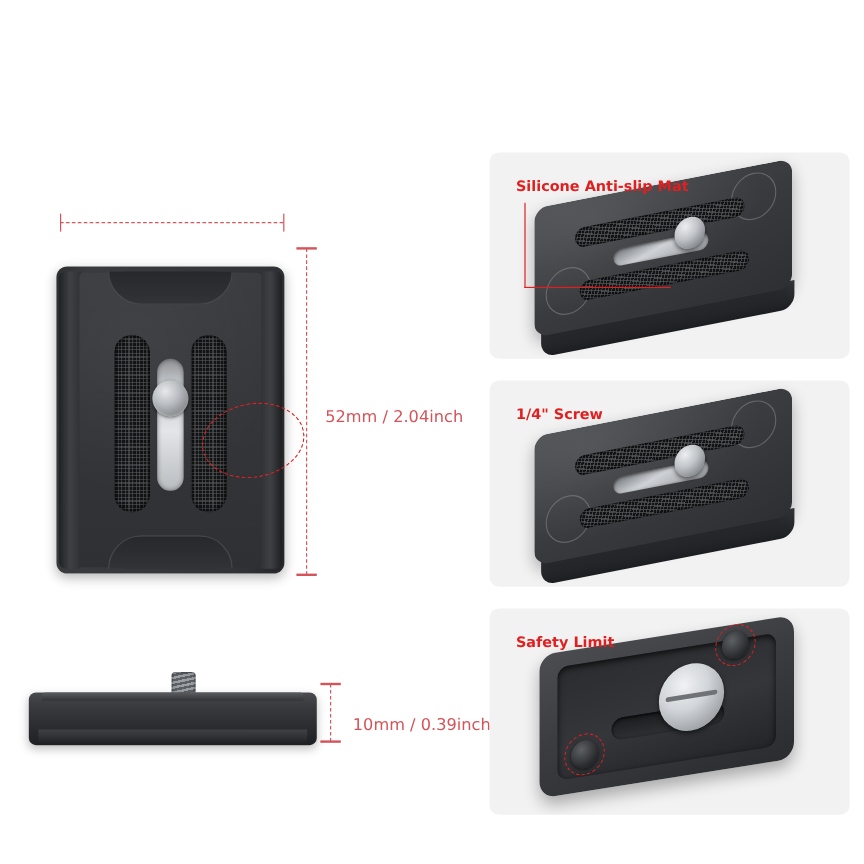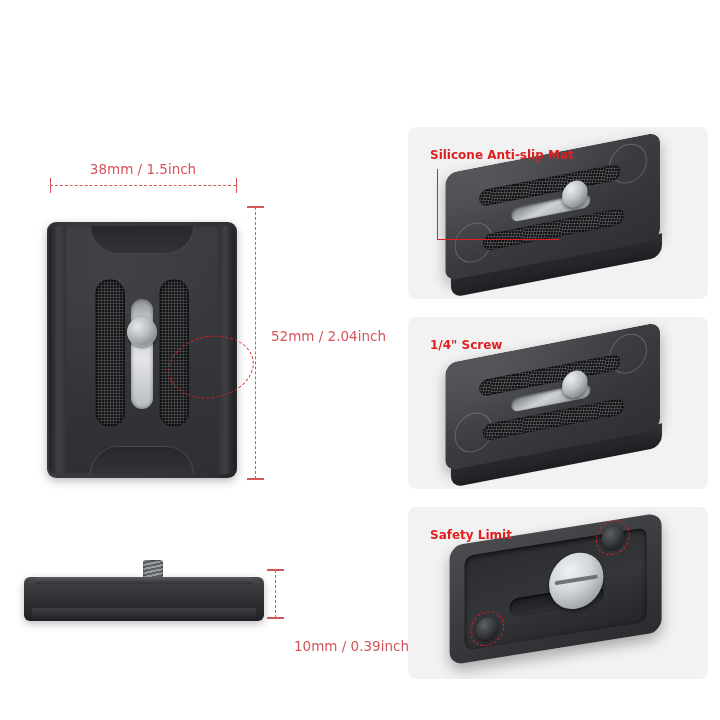--- a/index.html
+++ b/index.html
@@ -56,40 +56,39 @@
   .dim-side-line {
     position: absolute; left: 255px; top: 207px; width: 1px; height: 272px;
     border-left: 1px dashed #d9565c;
   }
   .dim-side-cap-t, .dim-side-cap-b {
     position: absolute; left: 247px; width: 17px; height: 2px; background: #d4545a;
   }
   .dim-side-cap-t { top: 206px; }
   .dim-side-cap-b { top: 478px; }
   .dim-side-label {
-    position: absolute; left: 271px; top: 328px;
+    position: absolute; left: 271px; top: 340px;
     color: #d4545a; font-size: 13.5px; white-space: nowrap;
     font-family: "DejaVu Sans", sans-serif;
   }
 
   
   .dim-thk-line {
     position: absolute; left: 275px; top: 570px; width: 1px; height: 48px;
     border-left: 1px dashed #d9565c;
   }
   .dim-thk-cap-t, .dim-thk-cap-b {
     position: absolute; left: 267px; width: 17px; height: 2px; background: #d4545a;
   }
   .dim-thk-cap-t { top: 569px; }
   .dim-thk-cap-b { top: 617px; }
   .dim-thk-label {
     position: absolute; left: 294px; top: 596px;
     color: #d4545a; font-size: 13.5px; white-space: nowrap;
     font-family: "DejaVu Sans", sans-serif;
-    margin-top: 42px;
   }
 
   
   .plate-top {
     position: absolute; left: 47px; top: 222px; width: 190px; height: 256px;
   }
   .plate-body {
     position: absolute; inset: 0;
     background:
       linear-gradient(95deg, #2d2f31 0%, #393b3e 12%, #35373a 50%, #303235 85%, #232528 100%);
@@ -298,21 +297,20 @@
   .pu-ring-b { left: 22px; top: 74px; }
 </style>
 </head>
 <body>
 
 <div class="page">
 
 
   <div class="left-col"></div>
 
-  <div class="dim-top-label">38mm / 1.5inch</div>
   <div class="dim-top-line"></div>
   <div class="dim-top-cap-l"></div>
   <div class="dim-top-cap-r"></div>
 
   <div class="dim-side-line"></div>
   <div class="dim-side-cap-t"></div>
   <div class="dim-side-cap-b"></div>
   <div class="dim-side-label">52mm / 2.04inch</div>
 
   <div class="dim-thk-line"></div>

